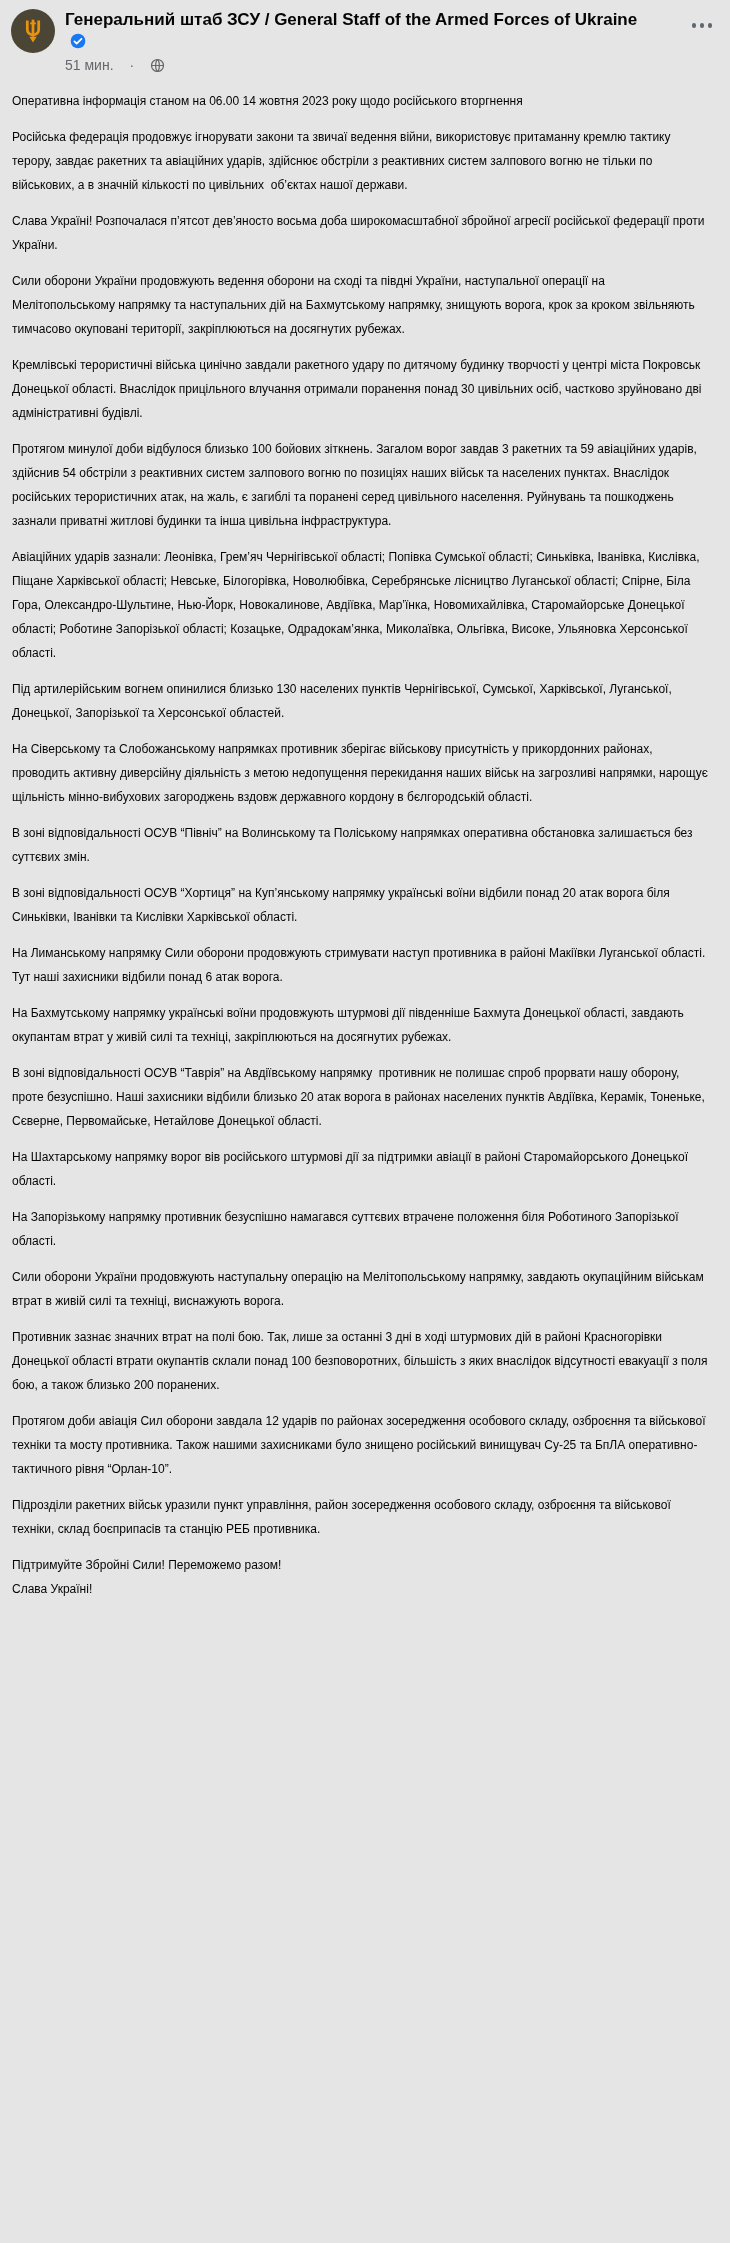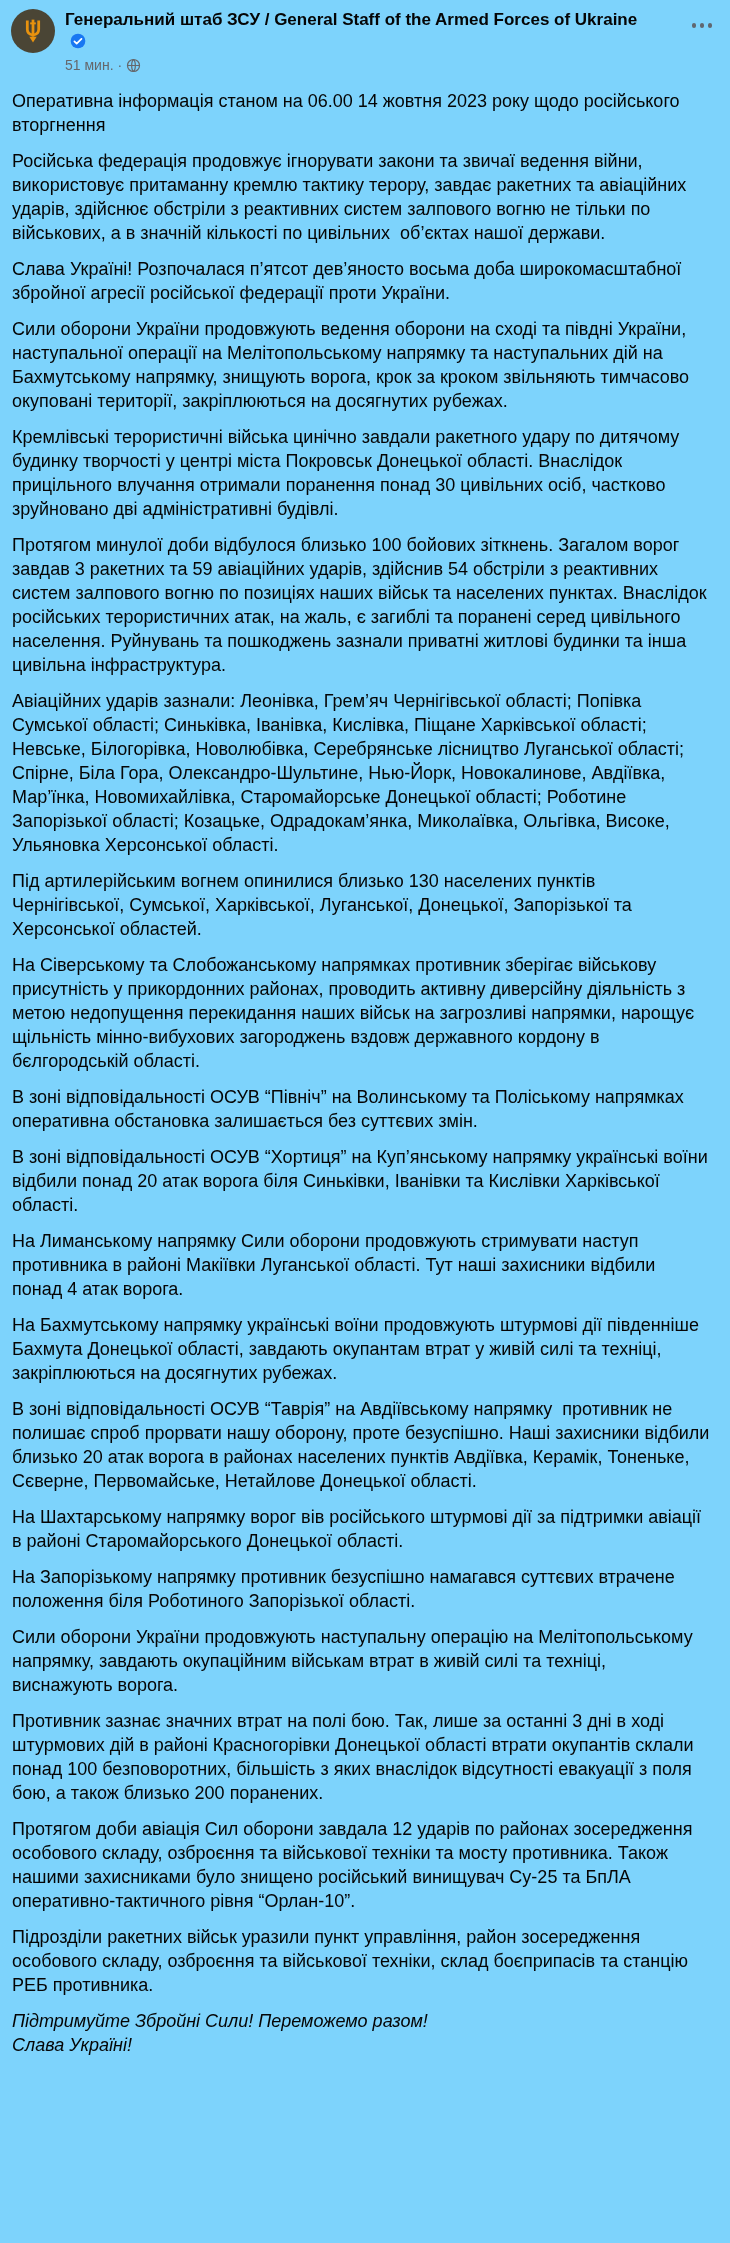--- a/index.html
+++ b/index.html
@@ -1,20 +1,20 @@
 <!DOCTYPE html>
 <html><head>
 <meta charset="utf-8">
 <style>
   html,body{margin:0;padding:0;background:#ffffff;}
   .card{
     width:730px;
     min-height:2243px;
     box-sizing:border-box;
-    background:#7dd3fc;
+    background:#e5e5e5;
     font-family:"Liberation Sans","DejaVu Sans",sans-serif;
     color:#050505;
   }
   
   .header{
     display:flex;
     align-items:flex-start;
     padding:9px 16px 0 11px;
   }
   .avatar{
@@ -29,44 +29,44 @@
   .page-name{
     font-size:17px;
     font-weight:700;
     line-height:22px;
     max-width:590px;
     color:#050505;
     cursor:pointer;
   }
   .badge{vertical-align:-2px;margin-left:5px;}
   .meta{
-    display:flex;align-items:center;gap:4px;
+    display:flex;align-items:center;gap:16px;
     color:#65676b;font-size:14px;line-height:18px;
     margin-top:3px;
   }
   .menu{
     margin-left:auto;
     margin-top:8px;
     padding:6px 2px;
     display:flex;gap:3.5px;align-items:center;
     cursor:pointer;
   }
   .dot-i{width:4.5px;height:4.5px;border-radius:50%;background:#606770;}
   
   .post-body{
     padding:15px 20px 14px 12px;
-    font-size:18px;
+    font-size:12px;
     line-height:24px;
     color:#050505;
   }
   .post-body p{
     margin:0 0 12px 0;
     white-space:pre-wrap;
   }
-  .post-body p:last-child{margin-bottom:12px;font-style:italic;}
+  .post-body p:last-child{margin-bottom:12px;}
 </style>
 </head>
 <body>
 
 <div class="card">
 
   <div class="header">
 
     <div class="avatar">
       <svg width="26" height="30" viewBox="0 0 32 36" aria-hidden="true">
@@ -112,21 +112,21 @@
     <p>Російська федерація продовжує ігнорувати закони та звичаї ведення війни, використовує притаманну кремлю тактику терору, завдає ракетних та авіаційних ударів, здійснює обстріли з реактивних систем залпового вогню не тільки по військових, а в значній кількості по цивільних  об’єктах нашої держави.</p>
     <p>Слава Україні! Розпочалася п’ятсот дев’яносто восьма доба широкомасштабної збройної агресії російської федерації проти України.</p>
     <p>Сили оборони України продовжують ведення оборони на сході та півдні України, наступальної операції на Мелітопольському напрямку та наступальних дій на Бахмутському напрямку, знищують ворога, крок за кроком звільняють тимчасово окуповані території, закріплюються на досягнутих рубежах.</p>
     <p>Кремлівські терористичні війська цинічно завдали ракетного удару по дитячому будинку творчості у центрі міста Покровськ Донецької області. Внаслідок прицільного влучання отримали поранення понад 30 цивільних осіб, частково зруйновано дві адміністративні будівлі.</p>
     <p>Протягом минулої доби відбулося близько 100 бойових зіткнень. Загалом ворог завдав 3 ракетних та 59 авіаційних ударів, здійснив 54 обстріли з реактивних систем залпового вогню по позиціях наших військ та населених пунктах. Внаслідок російських терористичних атак, на жаль, є загиблі та поранені серед цивільного населення. Руйнувань та пошкоджень зазнали приватні житлові будинки та інша цивільна інфраструктура.</p>
     <p>Авіаційних ударів зазнали: Леонівка, Грем’яч Чернігівської області; Попівка Сумської області; Синьківка, Іванівка, Кислівка, Піщане Харківської області; Невське, Білогорівка, Новолюбівка, Серебрянське лісництво Луганської області; Спірне, Біла Гора, Олександро-Шультине, Нью-Йорк, Новокалинове, Авдіївка, Мар’їнка, Новомихайлівка, Старомайорське Донецької області; Роботине Запорізької області; Козацьке, Одрадокам’янка, Миколаївка, Ольгівка, Високе, Ульяновка Херсонської області.</p>
     <p>Під артилерійським вогнем опинилися близько 130 населених пунктів Чернігівської, Сумської, Харківської, Луганської, Донецької, Запорізької та Херсонської областей.</p>
     <p>На Сіверському та Слобожанському напрямках противник зберігає військову присутність у прикордонних районах, проводить активну диверсійну діяльність з метою недопущення перекидання наших військ на загрозливі напрямки, нарощує щільність мінно-вибухових загороджень вздовж державного кордону в бєлгородській області.</p>
     <p>В зоні відповідальності ОСУВ “Північ” на Волинському та Поліському напрямках оперативна обстановка залишається без суттєвих змін.</p>
     <p>В зоні відповідальності ОСУВ “Хортиця” на Куп’янському напрямку українські воїни відбили понад 20 атак ворога біля Синьківки, Іванівки та Кислівки Харківської області.</p>
-    <p>На Лиманському напрямку Сили оборони продовжують стримувати наступ противника в районі Макіївки Луганської області. Тут наші захисники відбили понад 4 атак ворога.</p>
+    <p>На Лиманському напрямку Сили оборони продовжують стримувати наступ противника в районі Макіївки Луганської області. Тут наші захисники відбили понад 6 атак ворога.</p>
     <p>На Бахмутському напрямку українські воїни продовжують штурмові дії південніше Бахмута Донецької області, завдають окупантам втрат у живій силі та техніці, закріплюються на досягнутих рубежах.</p>
     <p>В зоні відповідальності ОСУВ “Таврія” на Авдіївському напрямку  противник не полишає спроб прорвати нашу оборону, проте безуспішно. Наші захисники відбили близько 20 атак ворога в районах населених пунктів Авдіївка, Керамік, Тоненьке, Сєверне, Первомайське, Нетайлове Донецької області.</p>
     <p>На Шахтарському напрямку ворог вів російського штурмові дії за підтримки авіації в районі Старомайорського Донецької області.</p>
     <p>На Запорізькому напрямку противник безуспішно намагався суттєвих втрачене положення біля Роботиного Запорізької області.</p>
     <p>Сили оборони України продовжують наступальну операцію на Мелітопольському напрямку, завдають окупаційним військам втрат в живій силі та техніці, виснажують ворога.</p>
     <p>Противник зазнає значних втрат на полі бою. Так, лише за останні 3 дні в ході штурмових дій в районі Красногорівки Донецької області втрати окупантів склали понад 100 безповоротних, більшість з яких внаслідок відсутності евакуації з поля бою, а також близько 200 поранених.</p>
     <p>Протягом доби авіація Сил оборони завдала 12 ударів по районах зосередження особового складу, озброєння та військової техніки та мосту противника. Також нашими захисниками було знищено російський винищувач Су-25 та БпЛА оперативно-тактичного рівня “Орлан-10”.</p>
     <p>Підрозділи ракетних військ уразили пункт управління, район зосередження особового складу, озброєння та військової техніки, склад боєприпасів та станцію РЕБ противника.</p>
     <p>Підтримуйте Збройні Сили! Переможемо разом!
 Слава Україні!</p>

